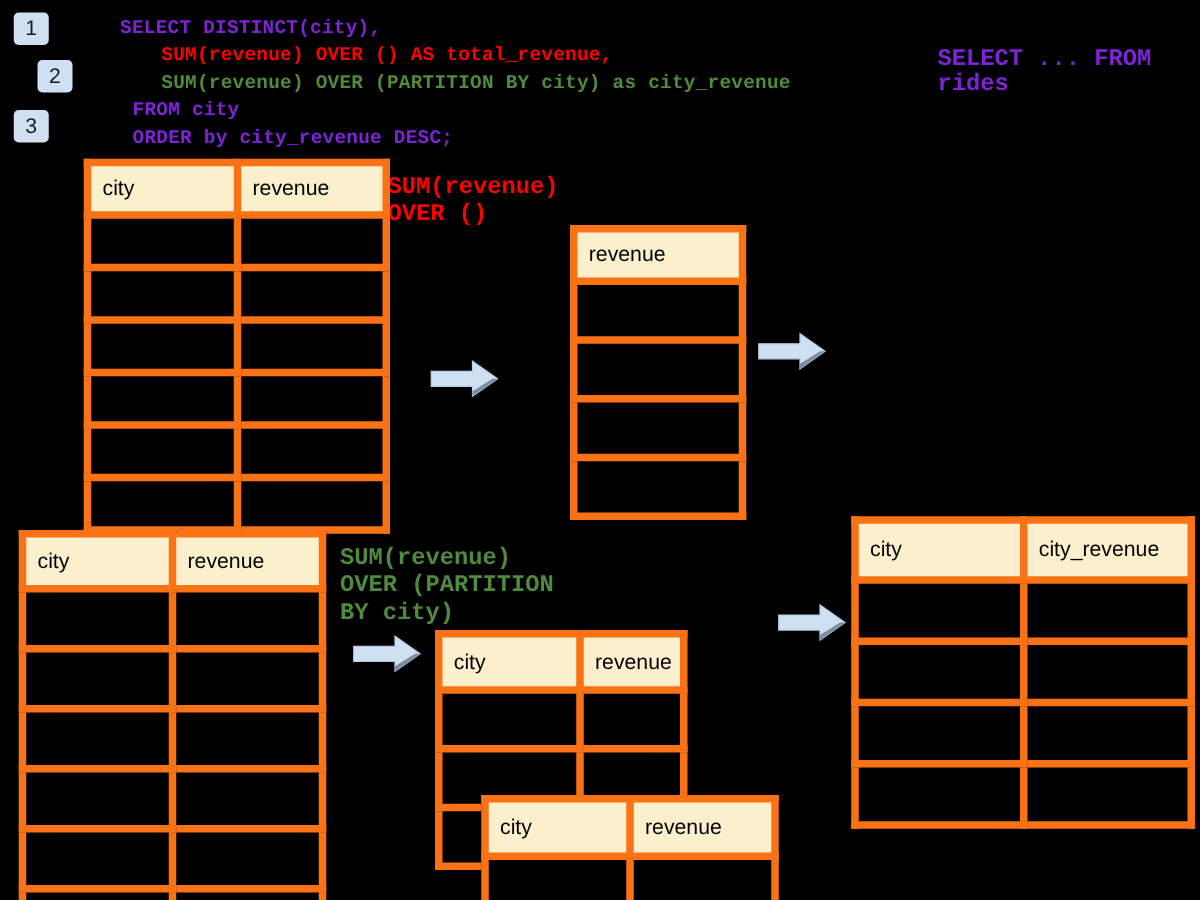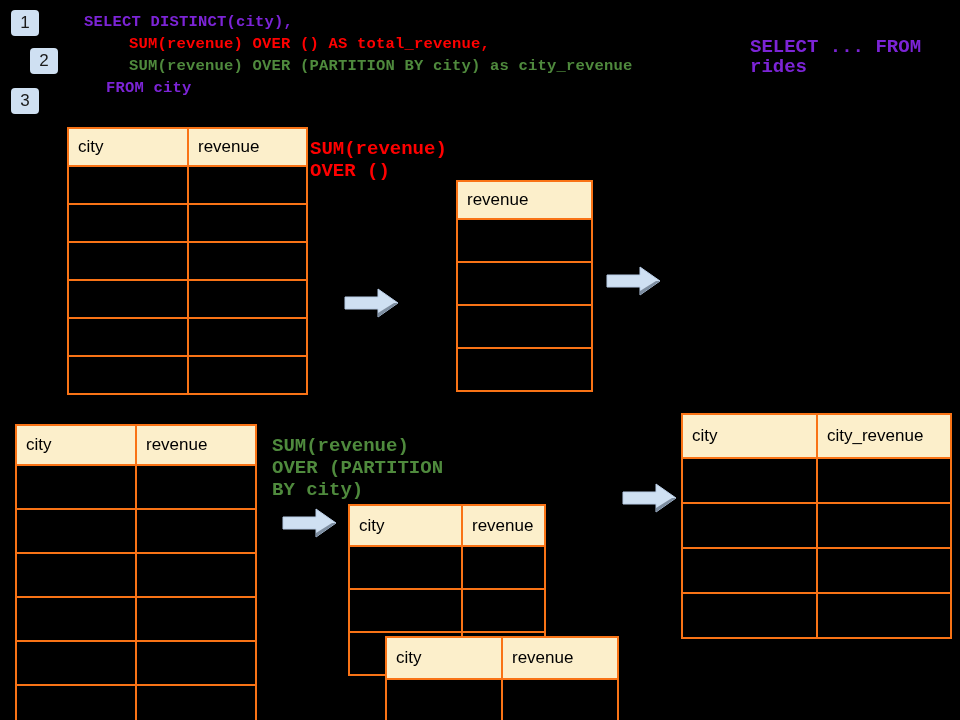--- a/index.html
+++ b/index.html
@@ -58,21 +58,21 @@
   .annot.purple{ color: #7c24d6; }
 
   
   .tbl {
     position: absolute;
     border-collapse: collapse;
     background: #000000;
     table-layout: fixed;
   }
   .tbl th, .tbl td {
-    border: 2px solid #f97316;
+    border: 6px solid #f97316;
     padding: 0;
     margin: 0;
   }
   .tbl th {
     background: #fcefcb;
     color: #000000;
     font-family: "Liberation Sans", sans-serif;
     font-weight: normal;
     font-size: 17px;
     text-align: left;
@@ -91,24 +91,25 @@
 </style>
 </head>
 <body>
 
 <div id="slide">
 
   <div class="badge" style="left:11px; top:10px;">1</div>
   <div class="badge" style="left:30px; top:48px;">2</div>
   <div class="badge" style="left:11px; top:88px;">3</div>
 
-  <div class="sql purple" style="left:84px; top:11px;">SELECT DISTINCT(city),</div>
+  <div class="sql purple" style="left:96px; top:11px;">SELECT DISTINCT(city),</div>
   <div class="sql green" style="left:129px; top:55px;">SUM(revenue) OVER (PARTITION BY city) as city_revenue</div>
   <div class="sql red" style="left:129px; top:33px;">SUM(revenue) OVER () AS total_revenue,</div>
   <div class="sql purple" style="left:106px; top:77px;">FROM city</div>
+  <div class="sql purple" style="left:106px; top:99px;">ORDER by city_revenue DESC;</div>
 
   <div class="annot purple" style="left:750px; top:37px; line-height:20px;">SELECT ... FROM
 rides</div>
 
   <div class="annot red" style="left:310px; top:138px;">SUM(revenue)
 OVER ()</div>
 
   <div class="annot green" style="left:272px; top:435px;">SUM(revenue)
 OVER (PARTITION
 BY city)</div>

